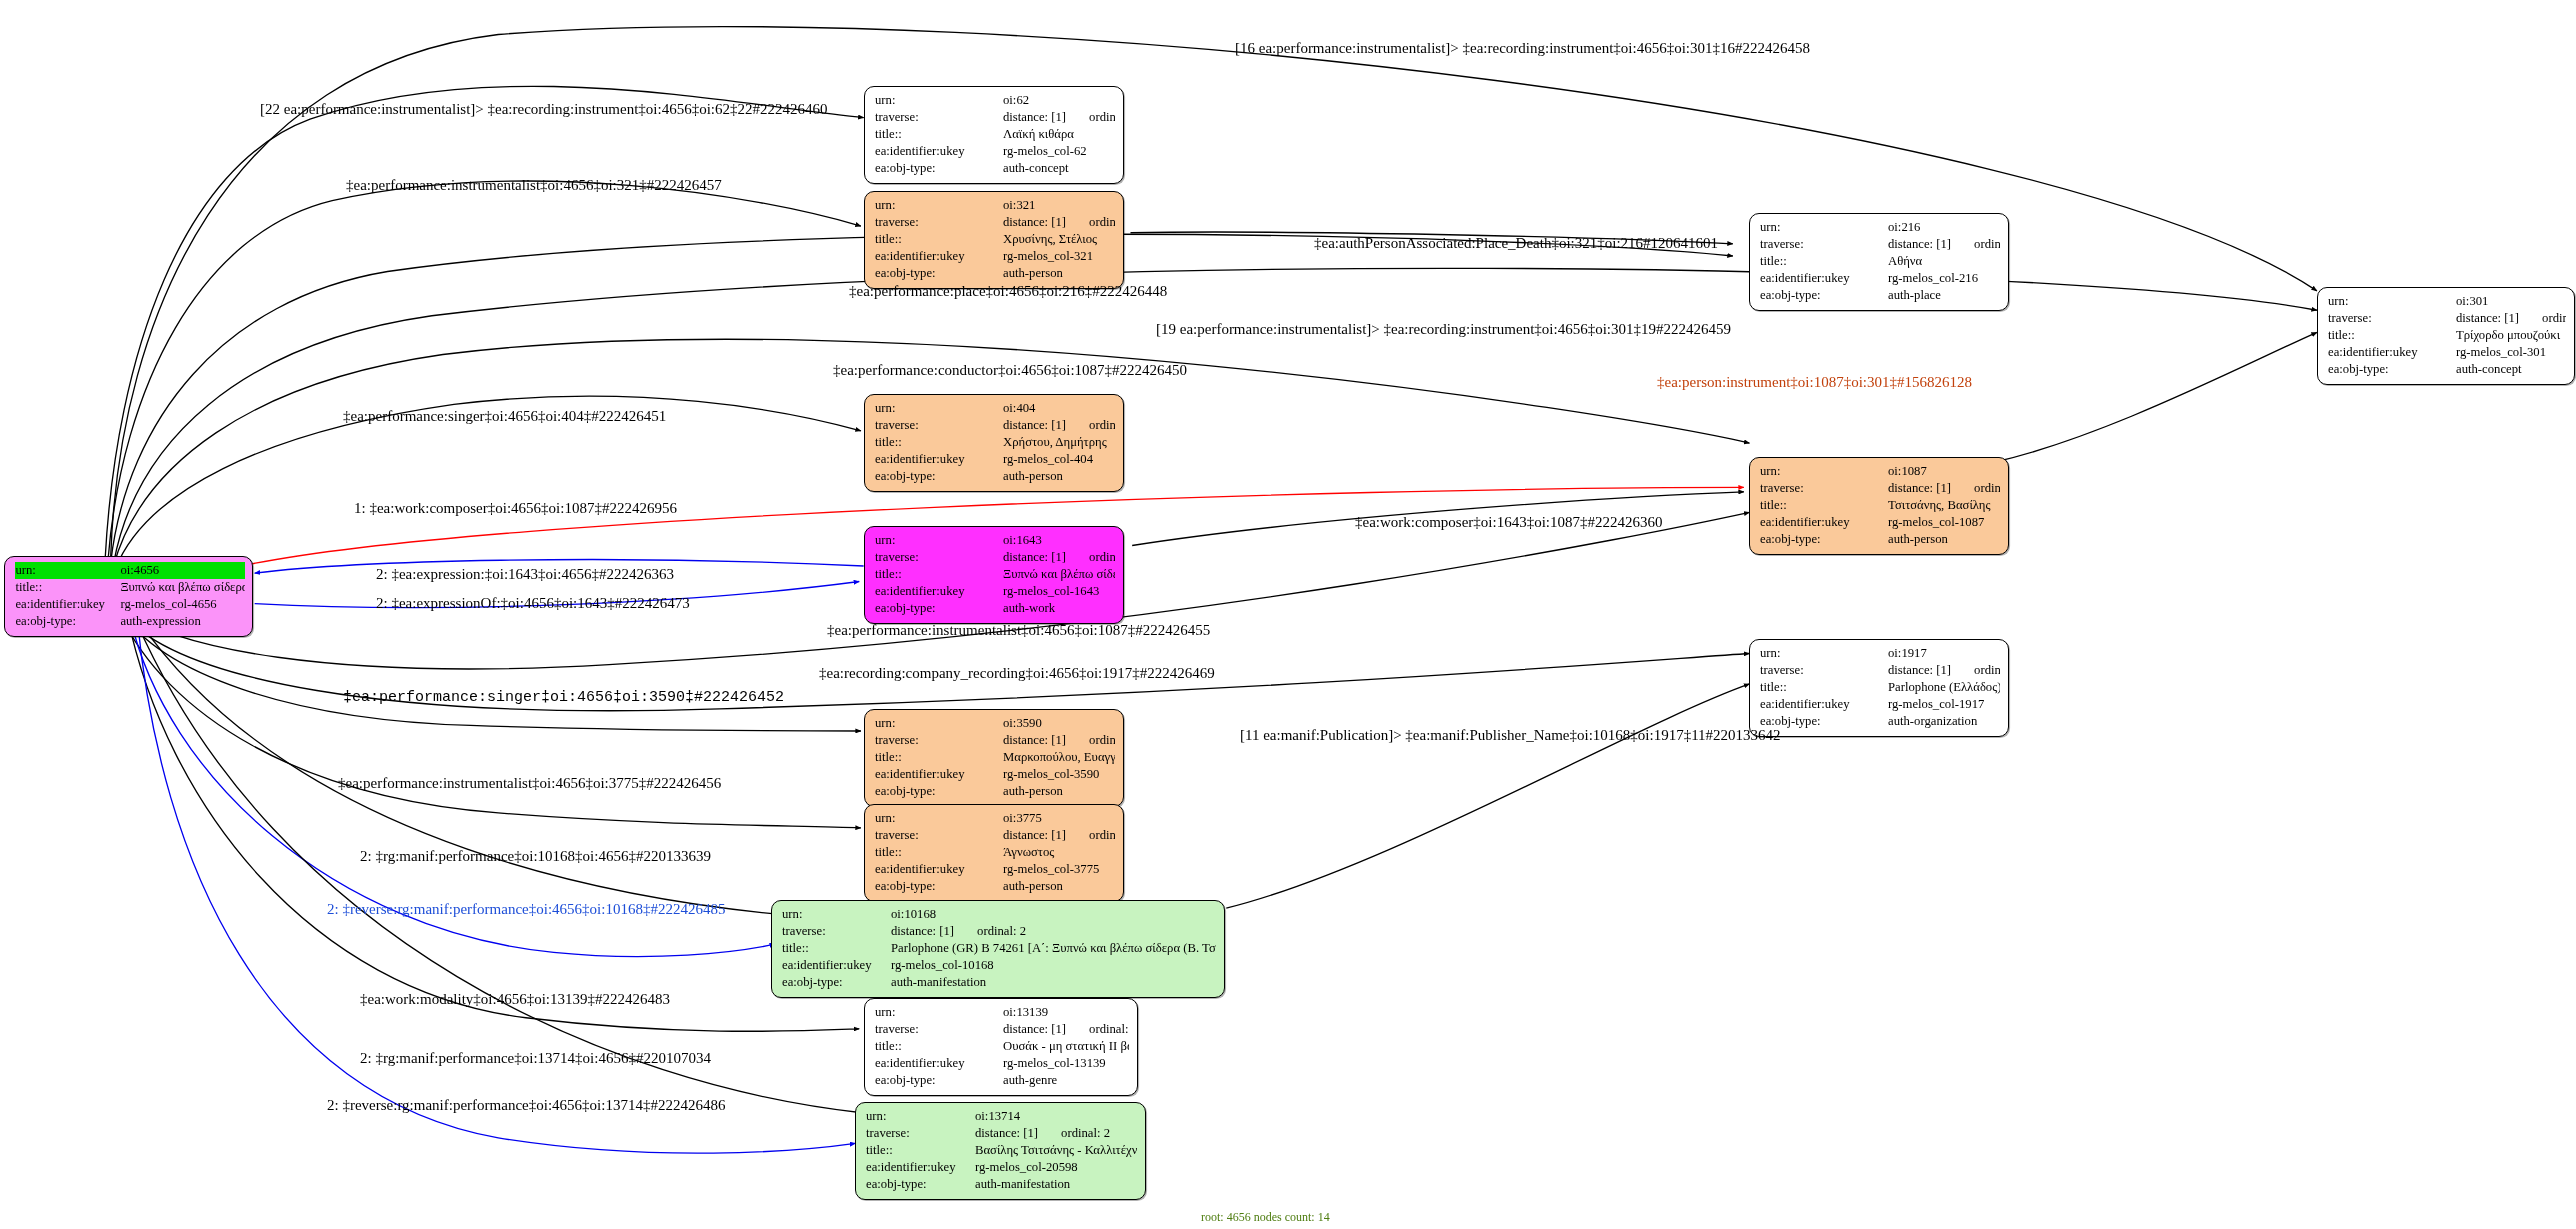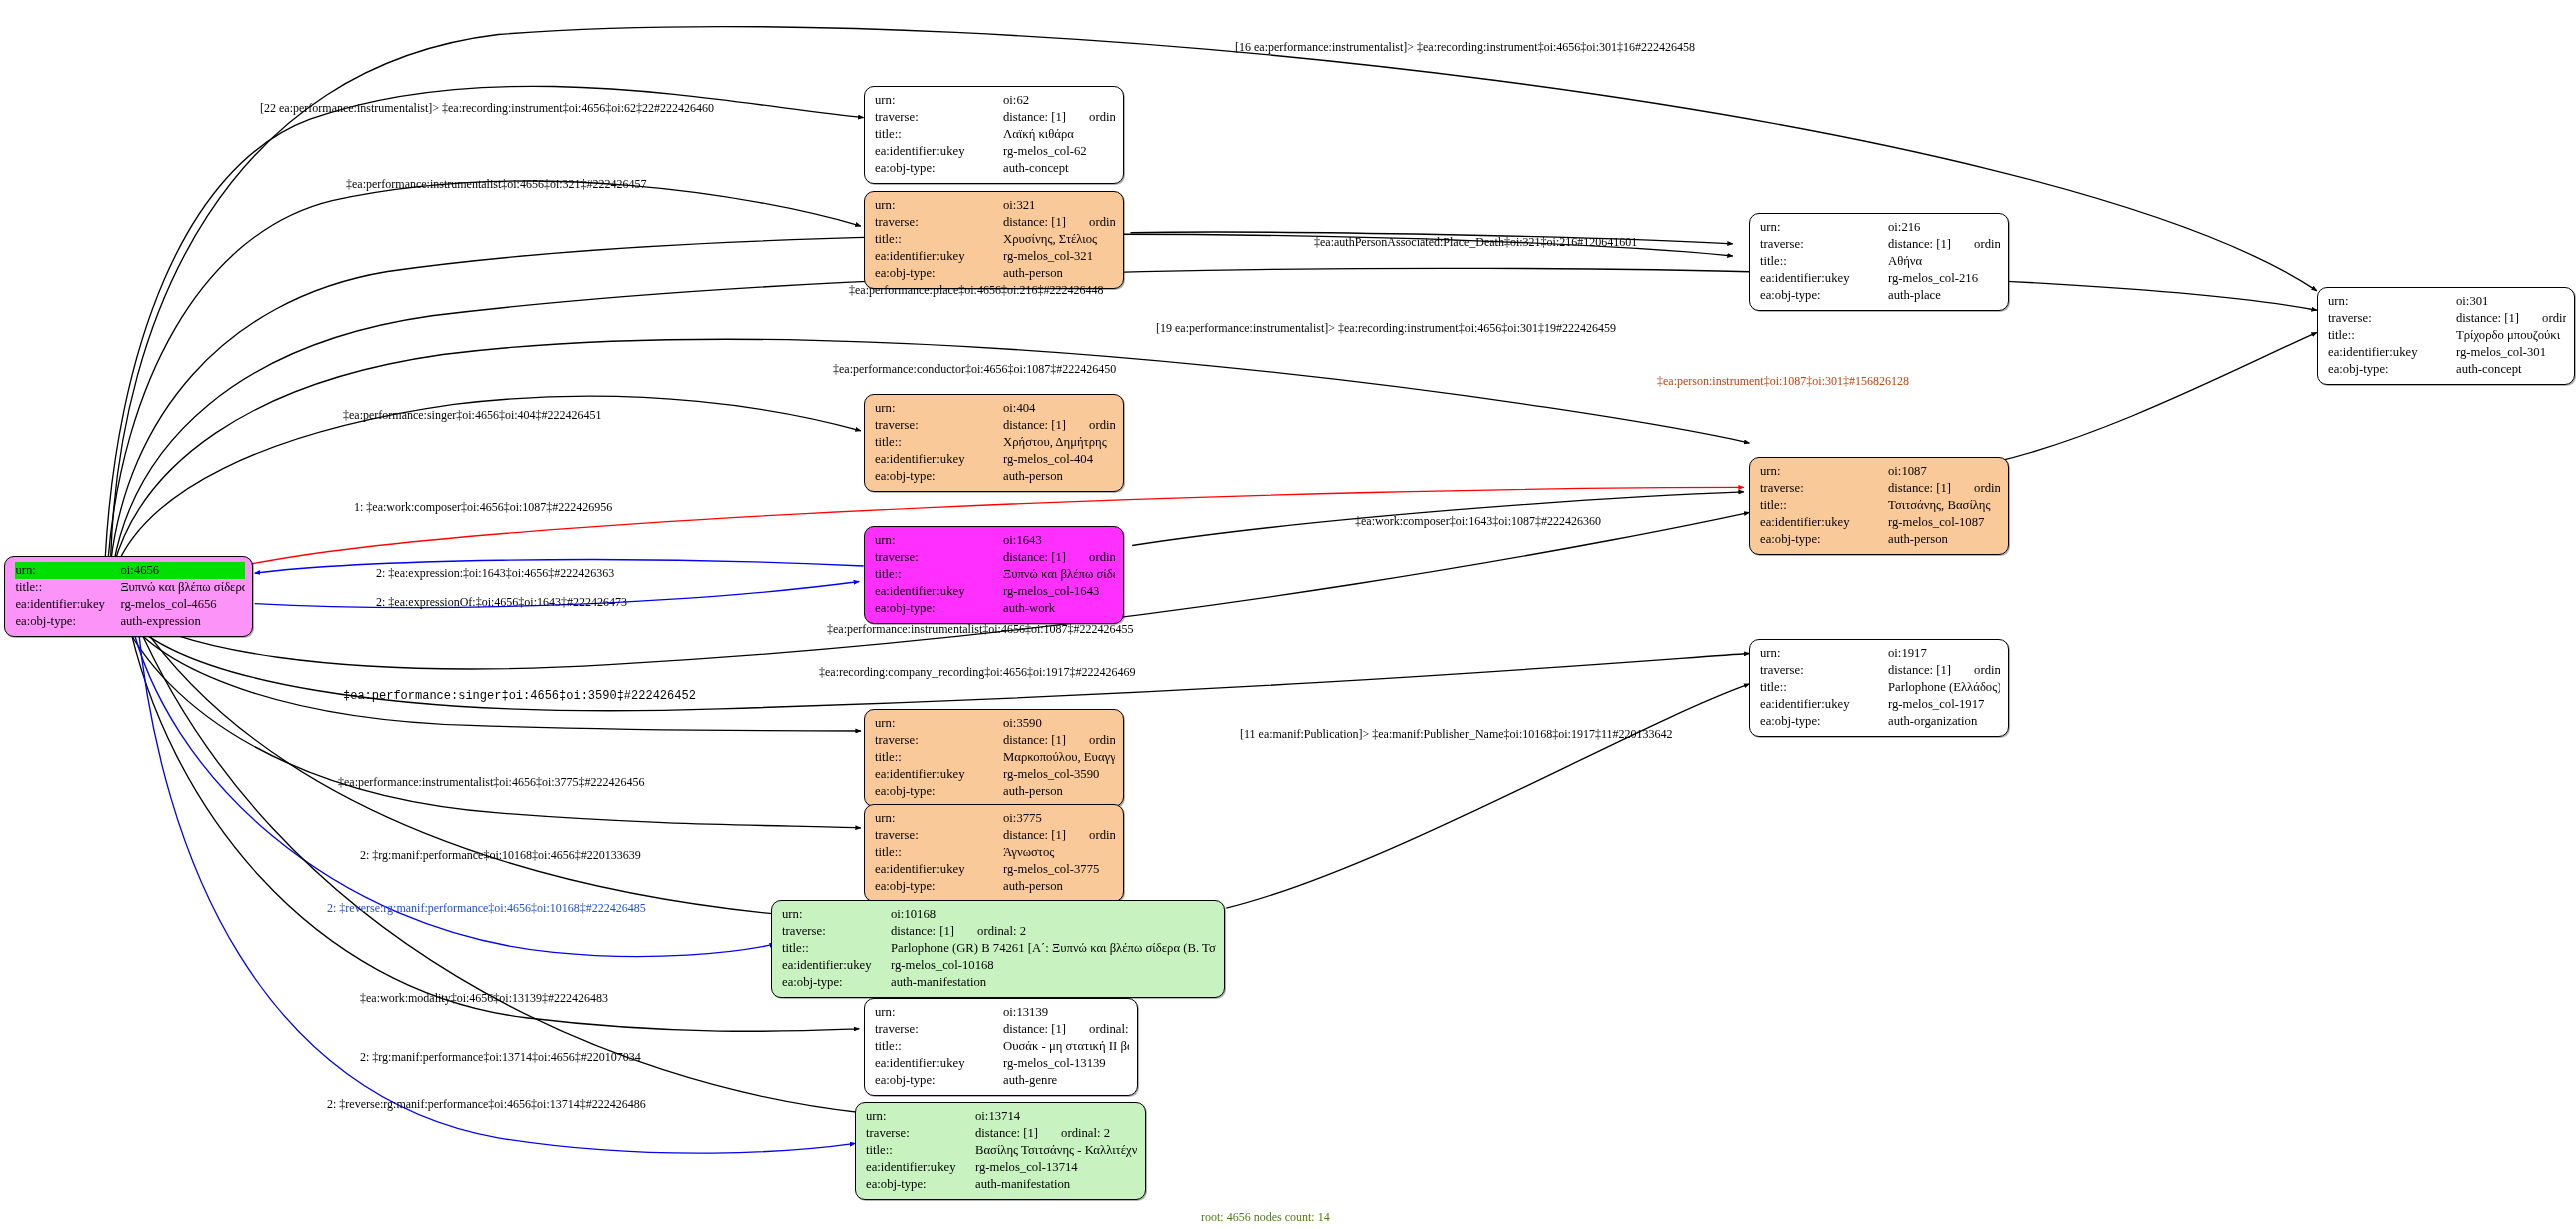--- a/index.html
+++ b/index.html
@@ -58,21 +58,21 @@
   .node.root .row .k { width: 105px; flex: 0 0 105px; }
   .node.manif .row .k { width: 109px; flex: 0 0 109px; }
 
   .row.hl .k, .row.hl .v {
     background: #00e000;
   }
   .row.hl .k { padding-right: 0; }
 
   .edge-label {
     position: absolute;
-    font-size: 12px;
+    font-size: 15px;
     color: #000000;
     white-space: nowrap;
     font-family: "Liberation Serif", "DejaVu Serif", serif;
   }
   .footer {
     position: absolute;
     font-size: 12px;
     color: #4d7c0f;
     white-space: nowrap;
   }
@@ -447,21 +447,21 @@
     <div class="row">
       <span class="k">traverse:</span>
       <span class="v"><span>distance: [1]</span><span class="ord">ordinal: 2</span></span>
     </div>
     <div class="row">
       <span class="k">title::</span>
       <span class="v">Βασίλης Τσιτσάνης - Καλλιτέχνης</span>
     </div>
     <div class="row">
       <span class="k">ea:identifier:ukey</span>
-      <span class="v">rg-melos_col-13714</span>
+      <span class="v">rg-melos_col-20598</span>
     </div>
     <div class="row">
       <span class="k">ea:obj-type:</span>
       <span class="v">auth-manifestation</span>
     </div>
   </div>
 
   <div id="edge-label-host">
       <div class="edge-label" style="left: 1235px; top: 40px; color: rgb(0, 0, 0);">[16 ea:performance:instrumentalist]&gt; ‡ea:recording:instrument‡oi:4656‡oi:301‡16#222426458</div>
       <div class="edge-label" style="left: 260px; top: 101px; color: rgb(0, 0, 0);">[22 ea:performance:instrumentalist]&gt; ‡ea:recording:instrument‡oi:4656‡oi:62‡22#222426460</div>

